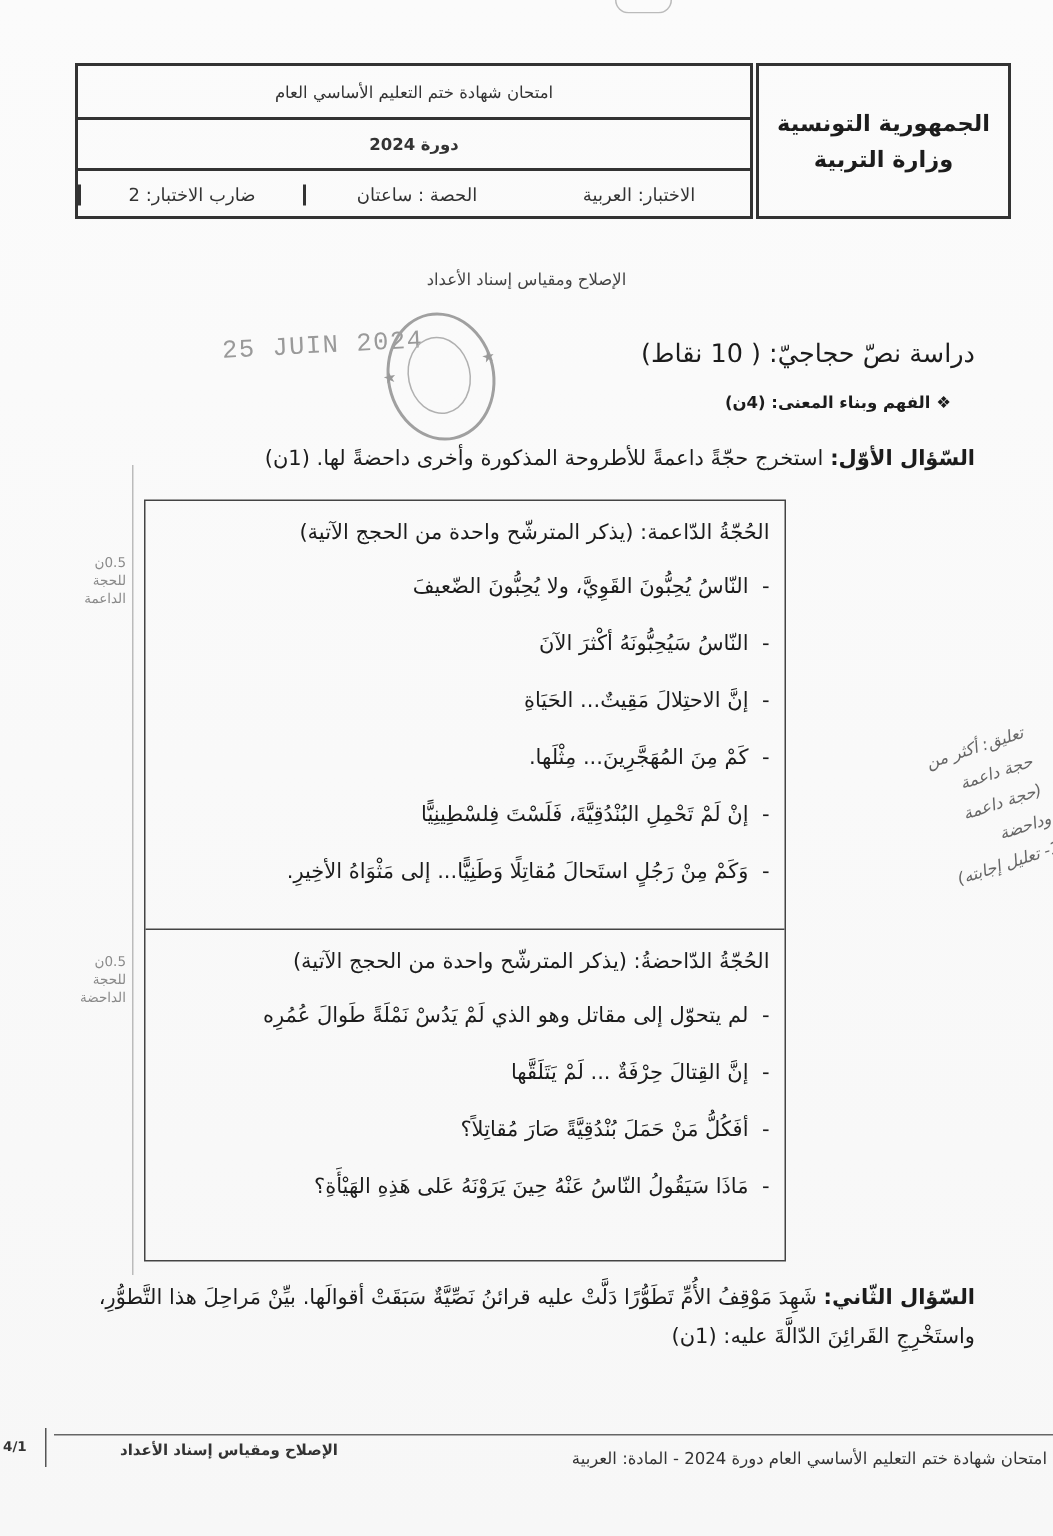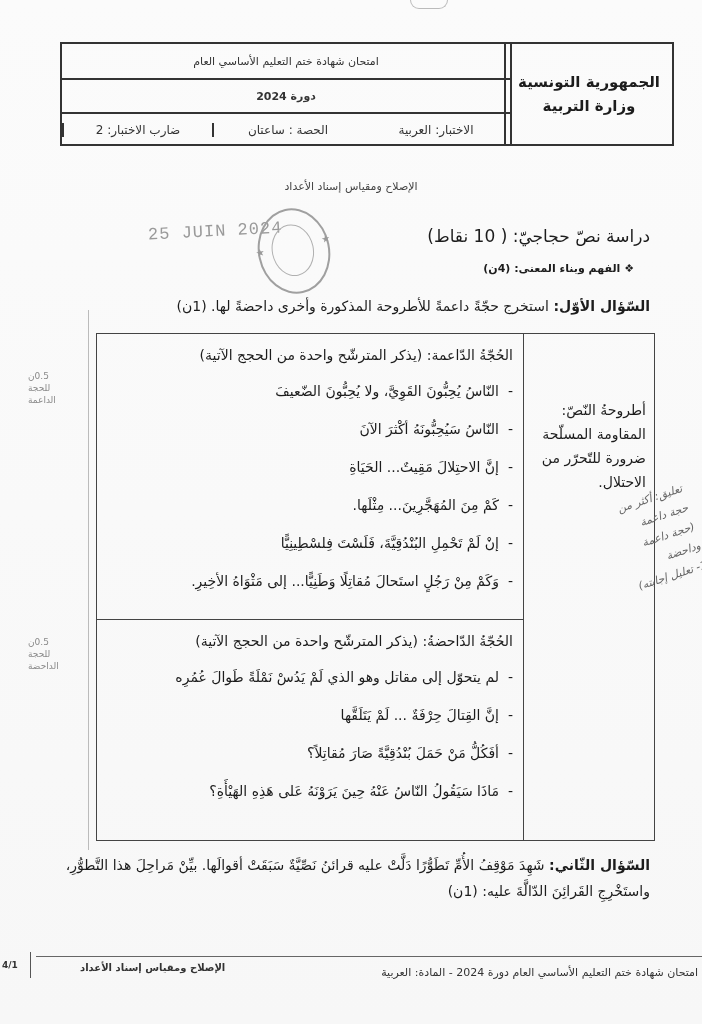--- a/index.html
+++ b/index.html
@@ -8,21 +8,21 @@
       background: #fafafa;
       font-family: "DejaVu Sans", sans-serif;
       color: #1c1c1c;
       position: relative;
     }
     .page { position: absolute; inset: 0; background: linear-gradient(180deg,#fbfbfb 0%,#f7f7f7 100%); }
     .rtl { direction: rtl; unicode-bidi: embed; }
 
     
     .hdr { position: absolute; left: 50px; top: 42px; width: 624px; height: 106px; }
-    .hdr-left { position: absolute; left: 0; top: 0; width: 452px; height: 104px; border: 2px solid #333; box-sizing: border-box; margin-left: 10px; }
+    .hdr-left { position: absolute; left: 0; top: 0; width: 452px; height: 104px; border: 2px solid #333; box-sizing: border-box; }
     .hdr-row { position: absolute; left: 0; width: 100%; border-bottom: 2px solid #333; box-sizing: border-box; display: flex; align-items: center; justify-content: center; font-size: 11px; color: #333; }
     .hdr-row.r1 { top: 0; height: 36px; }
     .hdr-row.r2 { top: 36px; height: 34px; font-weight: bold; }
     .hdr-row.r3 { top: 70px; height: 32px; border-bottom: none; display: flex; justify-content: stretch; }
     .hdr-cell { flex: 1; display: flex; align-items: center; justify-content: center; border-left: 2px solid #333; font-size: 12px; }
     .hdr-cell:first-child { border-left: none; }
     .hdr-right { position: absolute; right: 0; top: 0; width: 170px; height: 104px; border: 2px solid #333; box-sizing: border-box; display: flex; flex-direction: column; align-items: center; justify-content: center; font-size: 15px; font-weight: bold; line-height: 24px; }
 
     .subtitle { position: absolute; left: 0; width: 702px; top: 180px; text-align: center; font-size: 11px; color: #444; }
 
@@ -46,21 +46,21 @@
     .pane li { padding-right: 14px; position: relative; }
     .pane li::before { content: "-"; position: absolute; right: 0; }
     .pane.p1 { top: 4px; }
     .pane.p1 li { line-height: 38px; }
     .pane.p2 { top: 290px; }
     .pane.p2 li { line-height: 38px; }
     .thesis { position: absolute; right: 8px; top: 64px; width: 116px; font-size: 14px; line-height: 24px; }
     .handwriting { position: absolute; left: 548px; top: 500px; width: 150px; font-size: 11px; color: #666; font-style: italic; line-height: 20px; transform: rotate(-18deg); }
 
     .margin-left-line { position: absolute; left: 88px; top: 310px; height: 540px; border-left: 1px solid #bbb; }
-    .margin-note { position: absolute; left: 28px; width: 56px; text-align: left; font-size: 9px; color: #8a8a8a; line-height: 12px; }
+    .margin-note { position: absolute; left: 28px; width: 56px; text-align: right; font-size: 9px; color: #8a8a8a; line-height: 12px; }
 
     .q2 { position: absolute; right: 52px; top: 852px; width: 640px; font-size: 14px; line-height: 26px; }
     .q2 b { font-weight: bold; }
 
     .footer-line { position: absolute; left: 36px; top: 956px; width: 666px; border-top: 1.5px solid #666; }
     .footer-right { position: absolute; right: 4px; top: 966px; font-size: 11px; color: #333; }
     .footer-left { position: absolute; left: 80px; top: 962px; font-size: 10px; font-weight: bold; color: #333; }
     .page-num { position: absolute; left: 2px; top: 960px; font-size: 9px; color: #333; font-weight: bold; }
     .page-sep { position: absolute; left: 30px; top: 952px; height: 26px; border-left: 1.5px solid #555; }
     .top-mark { position: absolute; left: 410px; top: 0; width: 36px; height: 8px; border: 1.5px solid #bbb; border-top: none; border-radius: 0 0 18px 18px; }
@@ -130,26 +130,20 @@
     <div class="pane p2">
       <div class="head">الحُجّةُ الدّاحضةُ: (يذكر المترشّح واحدة من الحجج الآتية)</div>
       <ul>
         <li>لم يتحوّل إلى مقاتل وهو الذي لَمْ يَدُسْ نَمْلَةً طَوالَ عُمُرِه</li>
         <li>إنَّ القِتالَ حِرْفَةٌ ... لَمْ يَتَلَقَّها</li>
         <li>أفَكُلُّ مَنْ حَمَلَ بُنْدُقِيَّةً صَارَ مُقاتِلاً؟</li>
         <li>مَاذَا سَيَقُولُ النّاسُ عَنْهُ حِينَ يَرَوْنَهُ عَلى هَذِهِ الهَيْأَةِ؟</li>
       </ul>
     </div>
   </div>
-  <div class="grid-right rtl">
-    <div class="thesis">
-      <div>أطروحةُ النّصّ:</div>
-      <div>المقاومة المسلّحة ضرورة للتّحرّر من الاحتلال.</div>
-    </div>
-  </div>
 
   <div class="handwriting rtl">
     <div>تعليق: أكثر من</div>
     <div>حجة داعمة</div>
     <div>(حجة داعمة</div>
     <div>وداحضة</div>
     <div>1- تعليل إجابته)</div>
   </div>
 
   <div class="q2 rtl">

